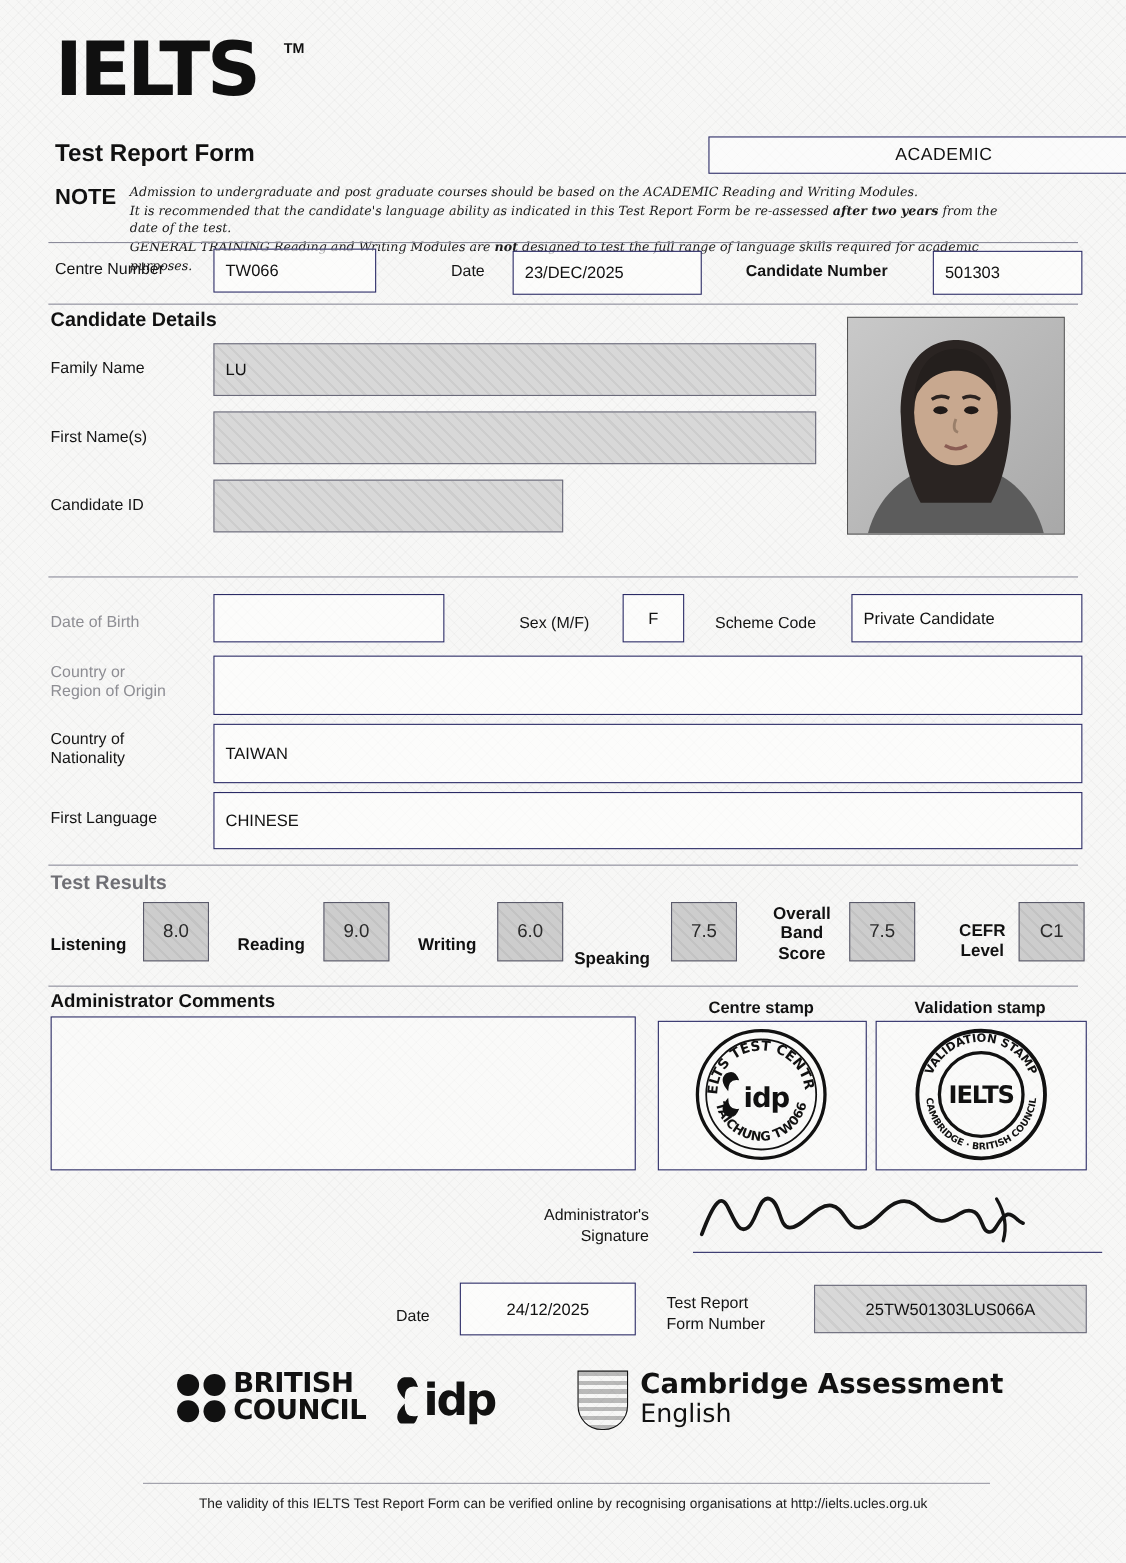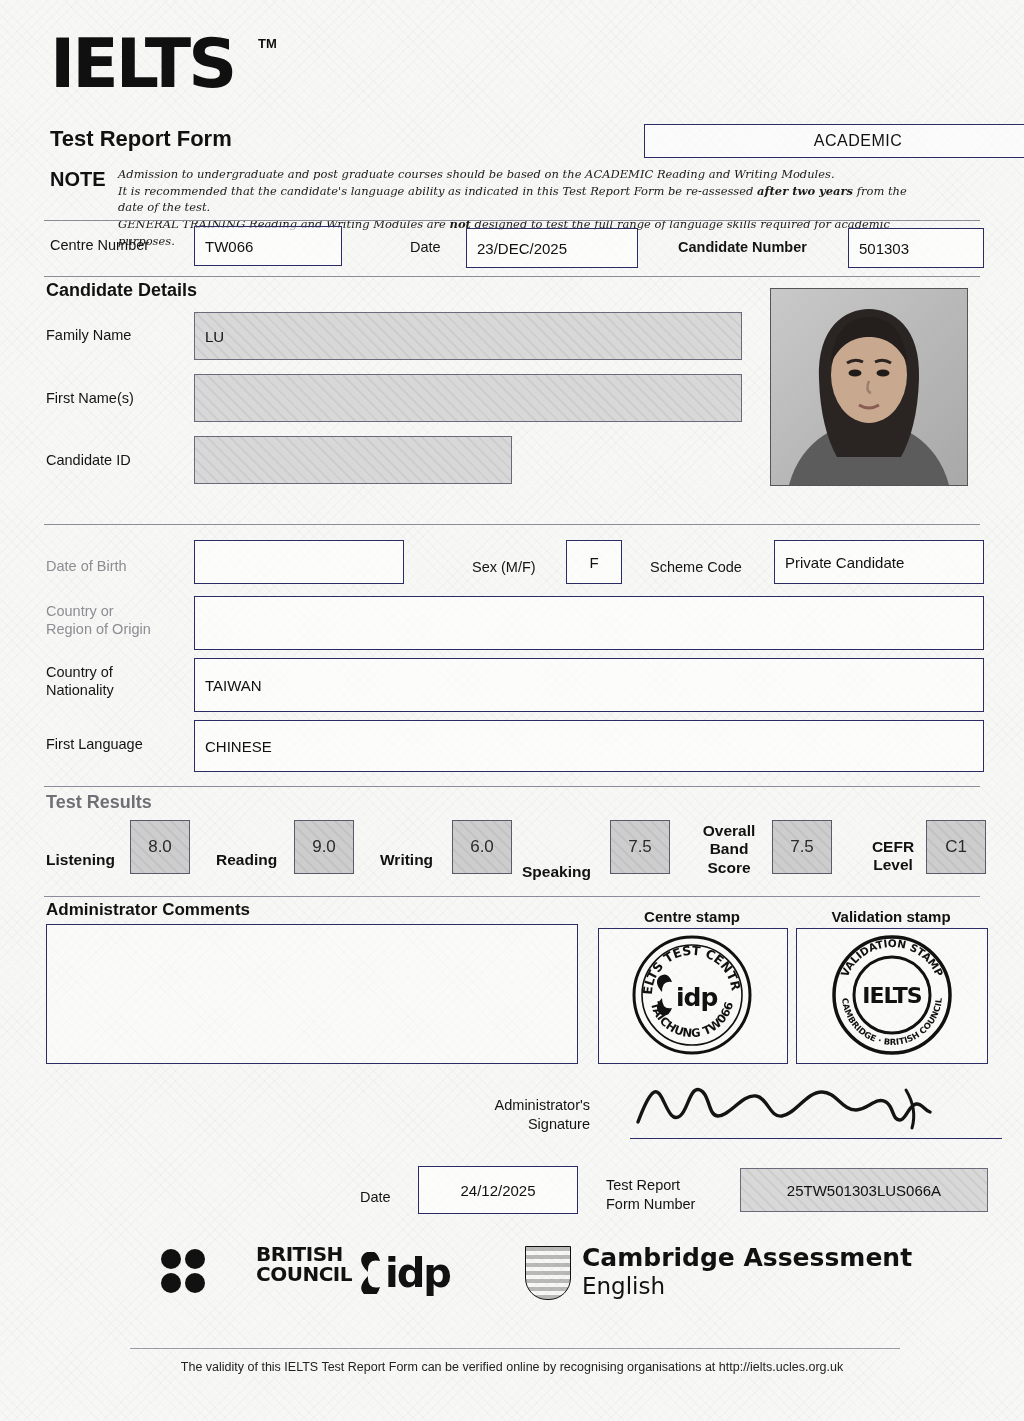--- a/index.html
+++ b/index.html
@@ -206,26 +206,25 @@
     left: 0;
     top: 1232px;
     width: 964px;
     height: 80px;
   }
   .bc-dots { position: absolute; left: 130px; top: 8px; }
   .bc-text {
     position: absolute;
     left: 182px;
     top: 4px;
-    font-size: 20px;
+    font-size: 25px;
     font-weight: bold;
     line-height: 1.0;
     letter-spacing: -0.5px;
     font-family: "DejaVu Sans", sans-serif;
-    margin-left: 44px;
   }
   .idp-text {
     position: absolute;
     left: 355px;
     top: 10px;
     font-size: 40px;
     font-weight: bold;
     letter-spacing: -2px;
     font-family: "DejaVu Sans", sans-serif;
   }

